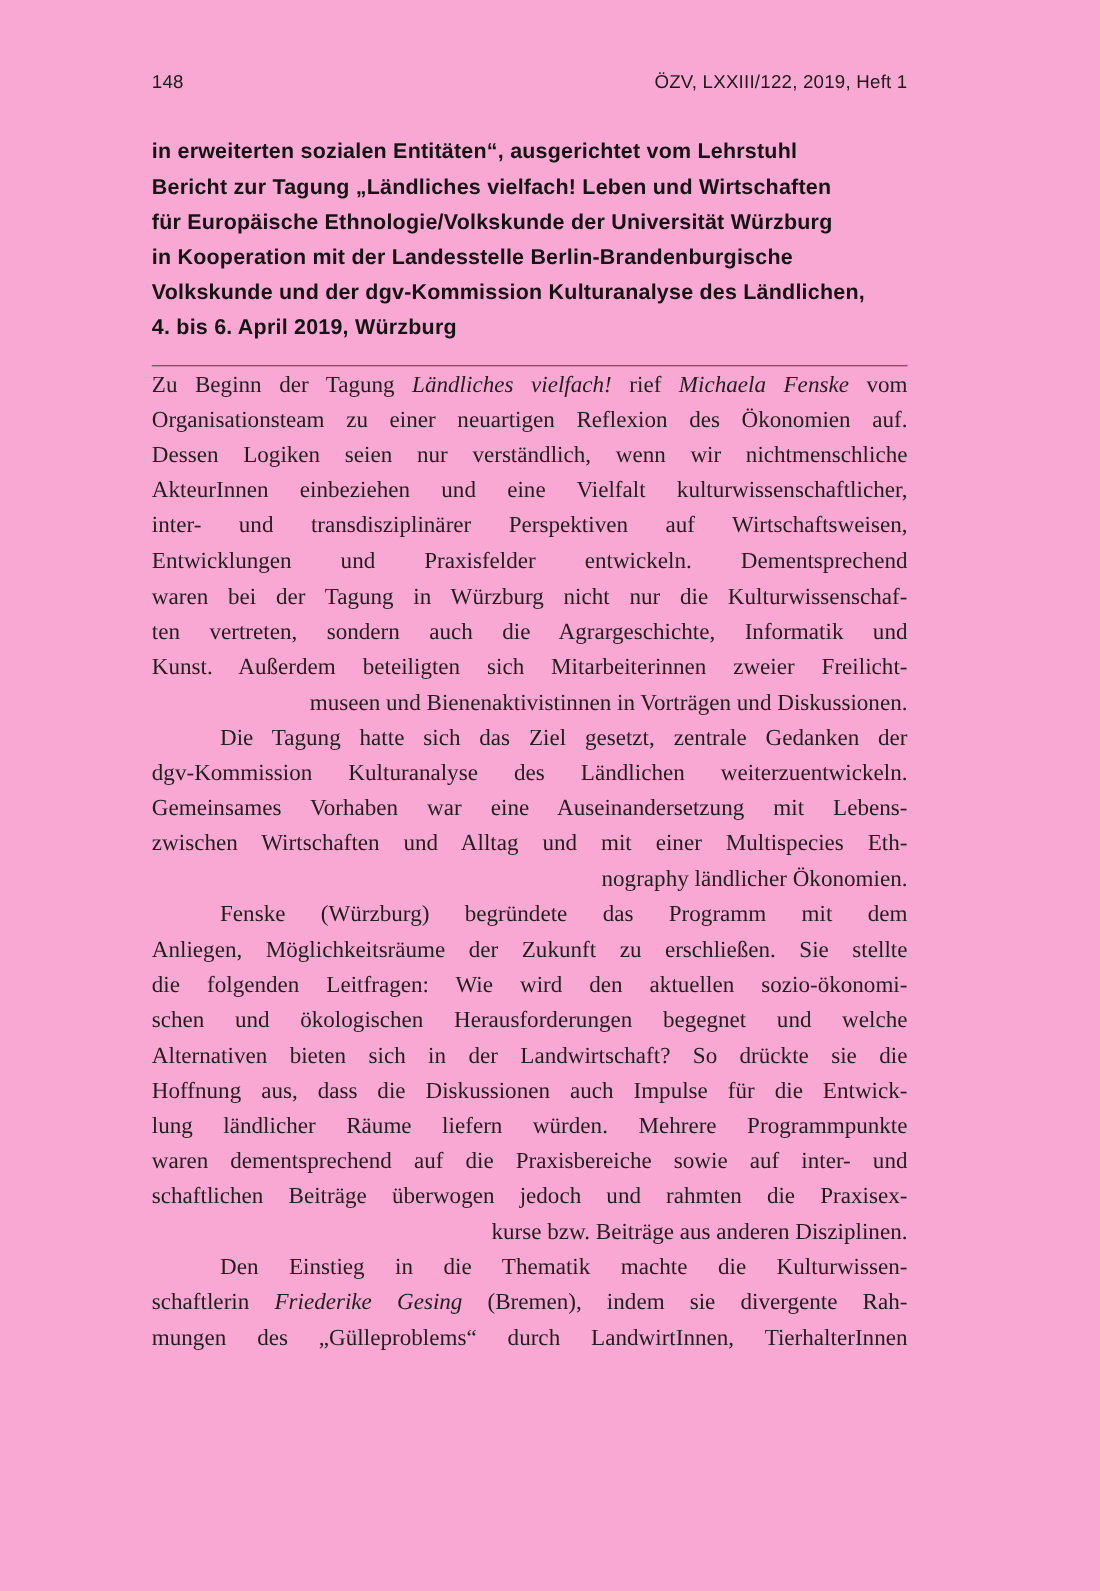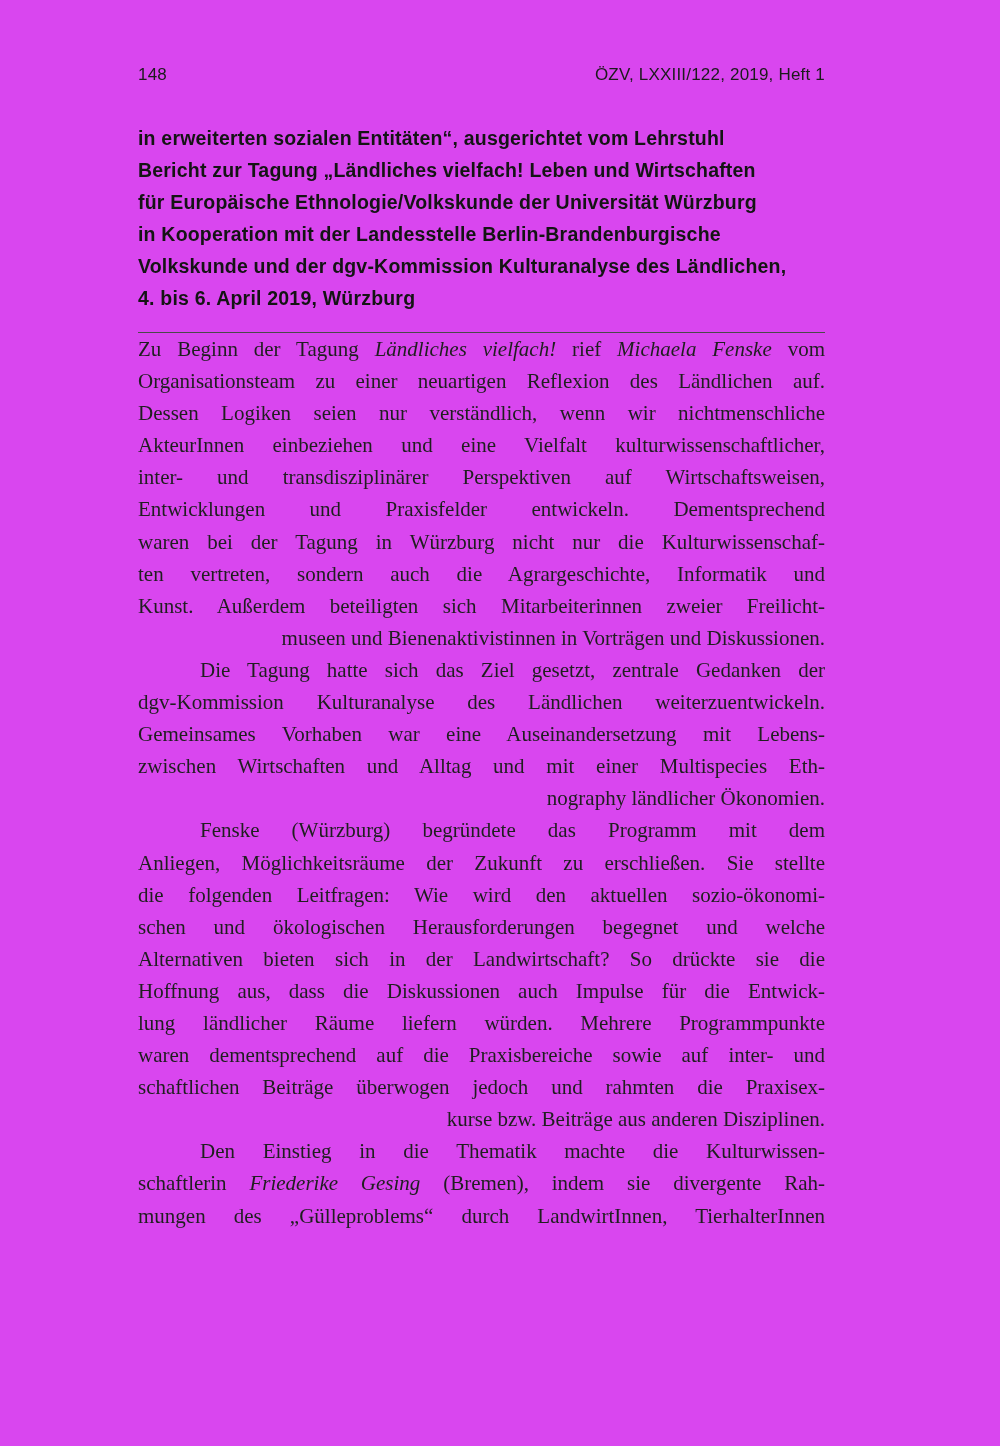--- a/index.html
+++ b/index.html
@@ -1,21 +1,21 @@
 <!DOCTYPE html>
 <html lang="de"><head>
 <meta charset="utf-8">
 <style>
   html, body { margin: 0; padding: 0; background: #e8e8e8; }
   .page {
     position: relative;
     width: 1000px;
     height: 1446px;
     margin: 0 auto;
-    background: #d946ef;
+    background: #f9a8d4;
     overflow: hidden;
   }
   .content {
     position: absolute;
     left: 138px;
     top: 64px;
     width: 687px;
   }
   .page-header {
     display: flex;
@@ -79,21 +79,21 @@
         <div class="title-line">für Europäische Ethnologie/Volkskunde der Universität Würzburg</div>
         <div class="title-line">in Kooperation mit der Landesstelle Berlin-Brandenburgische</div>
         <div class="title-line">Volkskunde und der dgv-Kommission Kulturanalyse des Ländlichen,</div>
         <div class="title-line">4. bis 6. April 2019, Würzburg</div>
       </h1>
 
     <hr class="rule">
 
     <div class="article-body">
         <div class="line">Zu Beginn der Tagung <em>Ländliches vielfach!</em> rief <em>Michaela Fenske</em> vom</div>
-        <div class="line">Organisationsteam zu einer neuartigen Reflexion des Ländlichen auf.</div>
+        <div class="line">Organisationsteam zu einer neuartigen Reflexion des Ökonomien auf.</div>
         <div class="line">Dessen Logiken seien nur verständlich, wenn wir nichtmenschliche</div>
         <div class="line">AkteurInnen einbeziehen und eine Vielfalt kulturwissenschaftlicher,</div>
         <div class="line">inter- und transdisziplinärer Perspektiven auf Wirtschaftsweisen,</div>
         <div class="line">Entwicklungen und Praxisfelder entwickeln. Dementsprechend</div>
         <div class="line">waren bei der Tagung in Würzburg nicht nur die Kulturwissenschaf-</div>
         <div class="line">ten vertreten, sondern auch die Agrargeschichte, Informatik und</div>
         <div class="line">Kunst. Außerdem beteiligten sich Mitarbeiterinnen zweier Freilicht-</div>
         <div class="line lastline">museen und Bienenaktivistinnen in Vorträgen und Diskussionen.</div>
         <div class="line indent">Die Tagung hatte sich das Ziel gesetzt, zentrale Gedanken der</div>
         <div class="line">dgv-Kommission Kulturanalyse des Ländlichen weiterzuentwickeln.</div>

